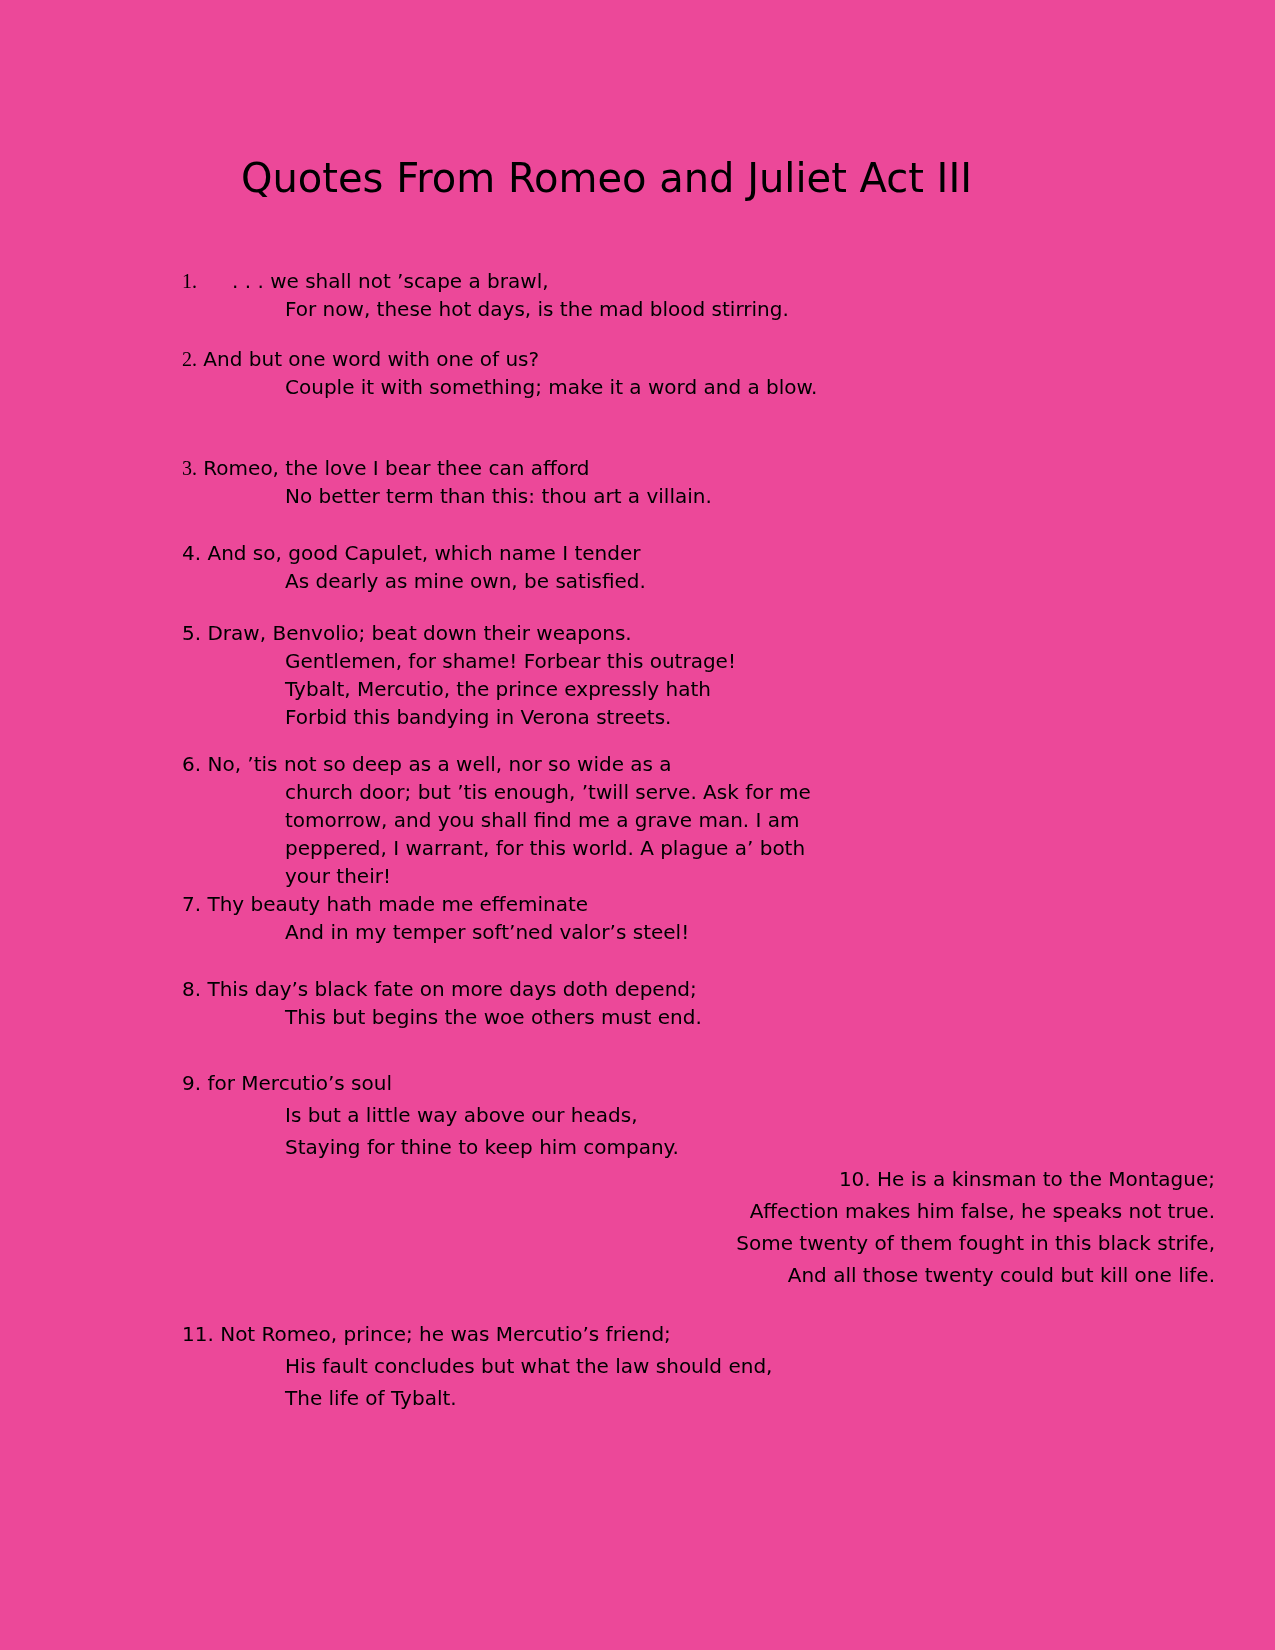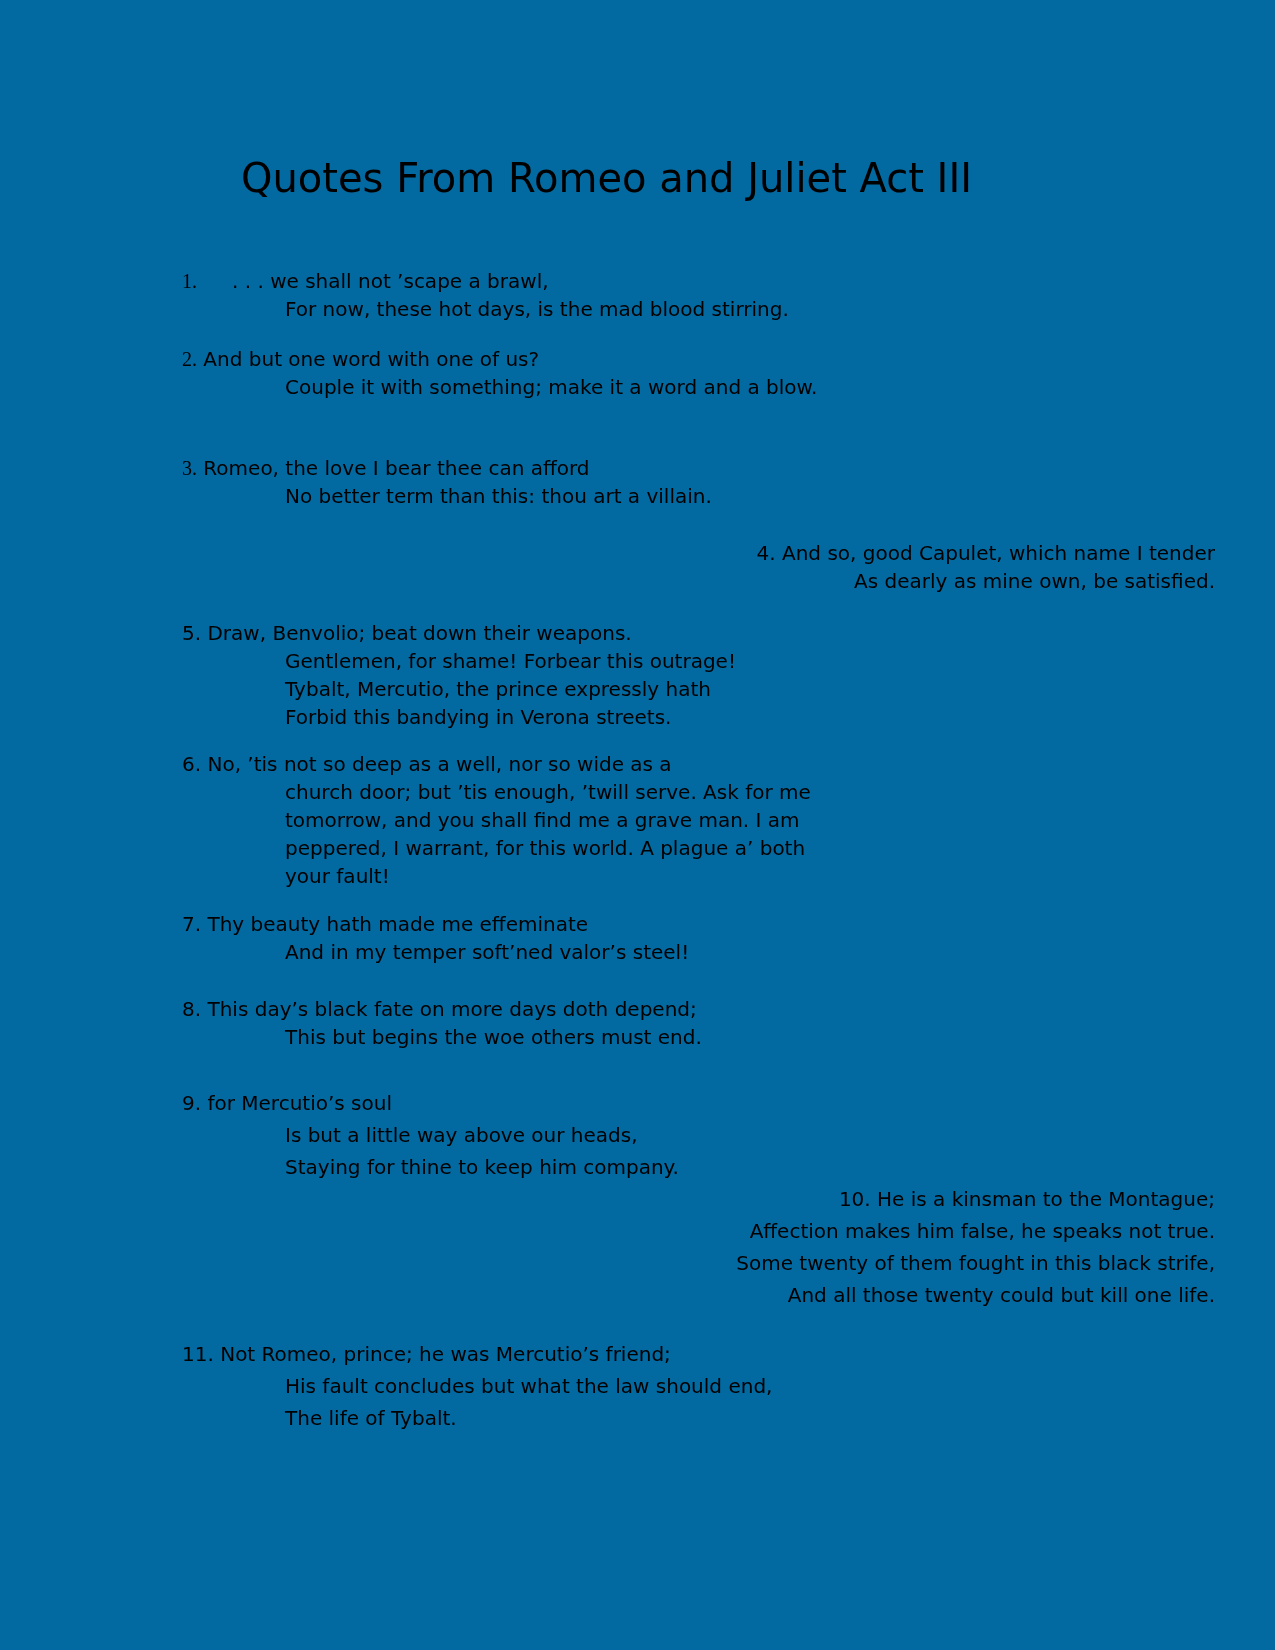--- a/index.html
+++ b/index.html
@@ -5,21 +5,21 @@
   html, body {
     margin: 0;
     padding: 0;
     background: #ffffff;
   }
   .page {
     position: relative;
     width: 1275px;
     height: 1650px;
     margin: 0 auto;
-    background: #0369a1;
+    background: #ec4899;
     color: #000000;
     font-family: "DejaVu Sans", "Liberation Sans", sans-serif;
     font-size: 20px;
     overflow: hidden;
   }
   .title {
     margin: 0;
     padding: 152px 62px 0 0;
     text-align: center;
     font-family: "DejaVu Sans", "Liberation Sans", sans-serif;
@@ -43,40 +43,40 @@
   }
   .quote .num.wide-gap {
     display: inline-block;
     width: 50px;
     text-indent: 0;
   }
   
   .q1  { margin-bottom: 22px; }
   .q2  { margin-bottom: 53px; }
   .q3  { margin-bottom: 29px; }
-  .q4  { margin-bottom: 24px; text-align: right; }
+  .q4  { margin-bottom: 24px; }
   .q5  { margin-bottom: 19px; }
-  .q6  { margin-bottom: 20px; }
+  .q6  { }
   .q7  { margin-bottom: 29px; }
   .q8  { margin-bottom: 36px; }
   .q9  { }
   .q10 { margin-bottom: 27px; text-align: right; }
   .q9, .q10, .q11 { line-height: 32px; }
 </style>
 </head>
 <body>
 
 <div class="page">
   <h1 class="title">Quotes From Romeo and Juliet Act III</h1>
   <div class="quotes">
       <p class="quote q1"><span class="num serif wide-gap">1.</span><span class="lines"><span>. . . we shall not ’scape a brawl,</span><br><span>For now, these hot days, is the mad blood stirring.</span></span></p>
       <p class="quote q2"><span class="num serif">2.</span><span class="lines"> <span>And but one word with one of us?</span><br><span>Couple it with something; make it a word and a blow.</span></span></p>
       <p class="quote q3"><span class="num serif">3.</span><span class="lines"> <span>Romeo, the love I bear thee can afford</span><br><span>No better term than this: thou art a villain.</span></span></p>
       <p class="quote q4"><span class="num">4.</span><span class="lines"> <span>And so, good Capulet, which name I tender</span><br><span>As dearly as mine own, be satisfied.</span></span></p>
       <p class="quote q5"><span class="num">5.</span><span class="lines"> <span>Draw, Benvolio; beat down their weapons.</span><br><span>Gentlemen, for shame! Forbear this outrage!</span><br><span>Tybalt, Mercutio, the prince expressly hath</span><br><span>Forbid this bandying in Verona streets.</span></span></p>
-      <p class="quote q6"><span class="num">6.</span><span class="lines"> <span>No, ’tis not so deep as a well, nor so wide as a</span><br><span>church door; but ’tis enough, ’twill serve. Ask for me</span><br><span>tomorrow, and you shall find me a grave man. I am</span><br><span>peppered, I warrant, for this world. A plague a’ both</span><br><span>your fault!</span></span></p>
+      <p class="quote q6"><span class="num">6.</span><span class="lines"> <span>No, ’tis not so deep as a well, nor so wide as a</span><br><span>church door; but ’tis enough, ’twill serve. Ask for me</span><br><span>tomorrow, and you shall find me a grave man. I am</span><br><span>peppered, I warrant, for this world. A plague a’ both</span><br><span>your their!</span></span></p>
       <p class="quote q7"><span class="num">7.</span><span class="lines"> <span>Thy beauty hath made me effeminate</span><br><span>And in my temper soft’ned valor’s steel!</span></span></p>
       <p class="quote q8"><span class="num">8.</span><span class="lines"> <span>This day’s black fate on more days doth depend;</span><br><span>This but begins the woe others must end.</span></span></p>
       <p class="quote q9"><span class="num">9.</span><span class="lines"> <span>for Mercutio’s soul</span><br><span>Is but a little way above our heads,</span><br><span>Staying for thine to keep him company.</span><br></span></p>
       <p class="quote q10"><span class="num">10.</span><span class="lines"> <span>He is a kinsman to the Montague;</span><br><span>Affection makes him false, he speaks not true.</span><br><span>Some twenty of them fought in this black strife,</span><br><span>And all those twenty could but kill one life.</span></span></p>
       <p class="quote q11"><span class="num">11.</span><span class="lines"> <span>Not Romeo, prince; he was Mercutio’s friend;</span><br><span>His fault concludes but what the law should end,</span><br><span>The life of Tybalt.</span></span></p>
     </div>
 </div>
 
 </body></html>

